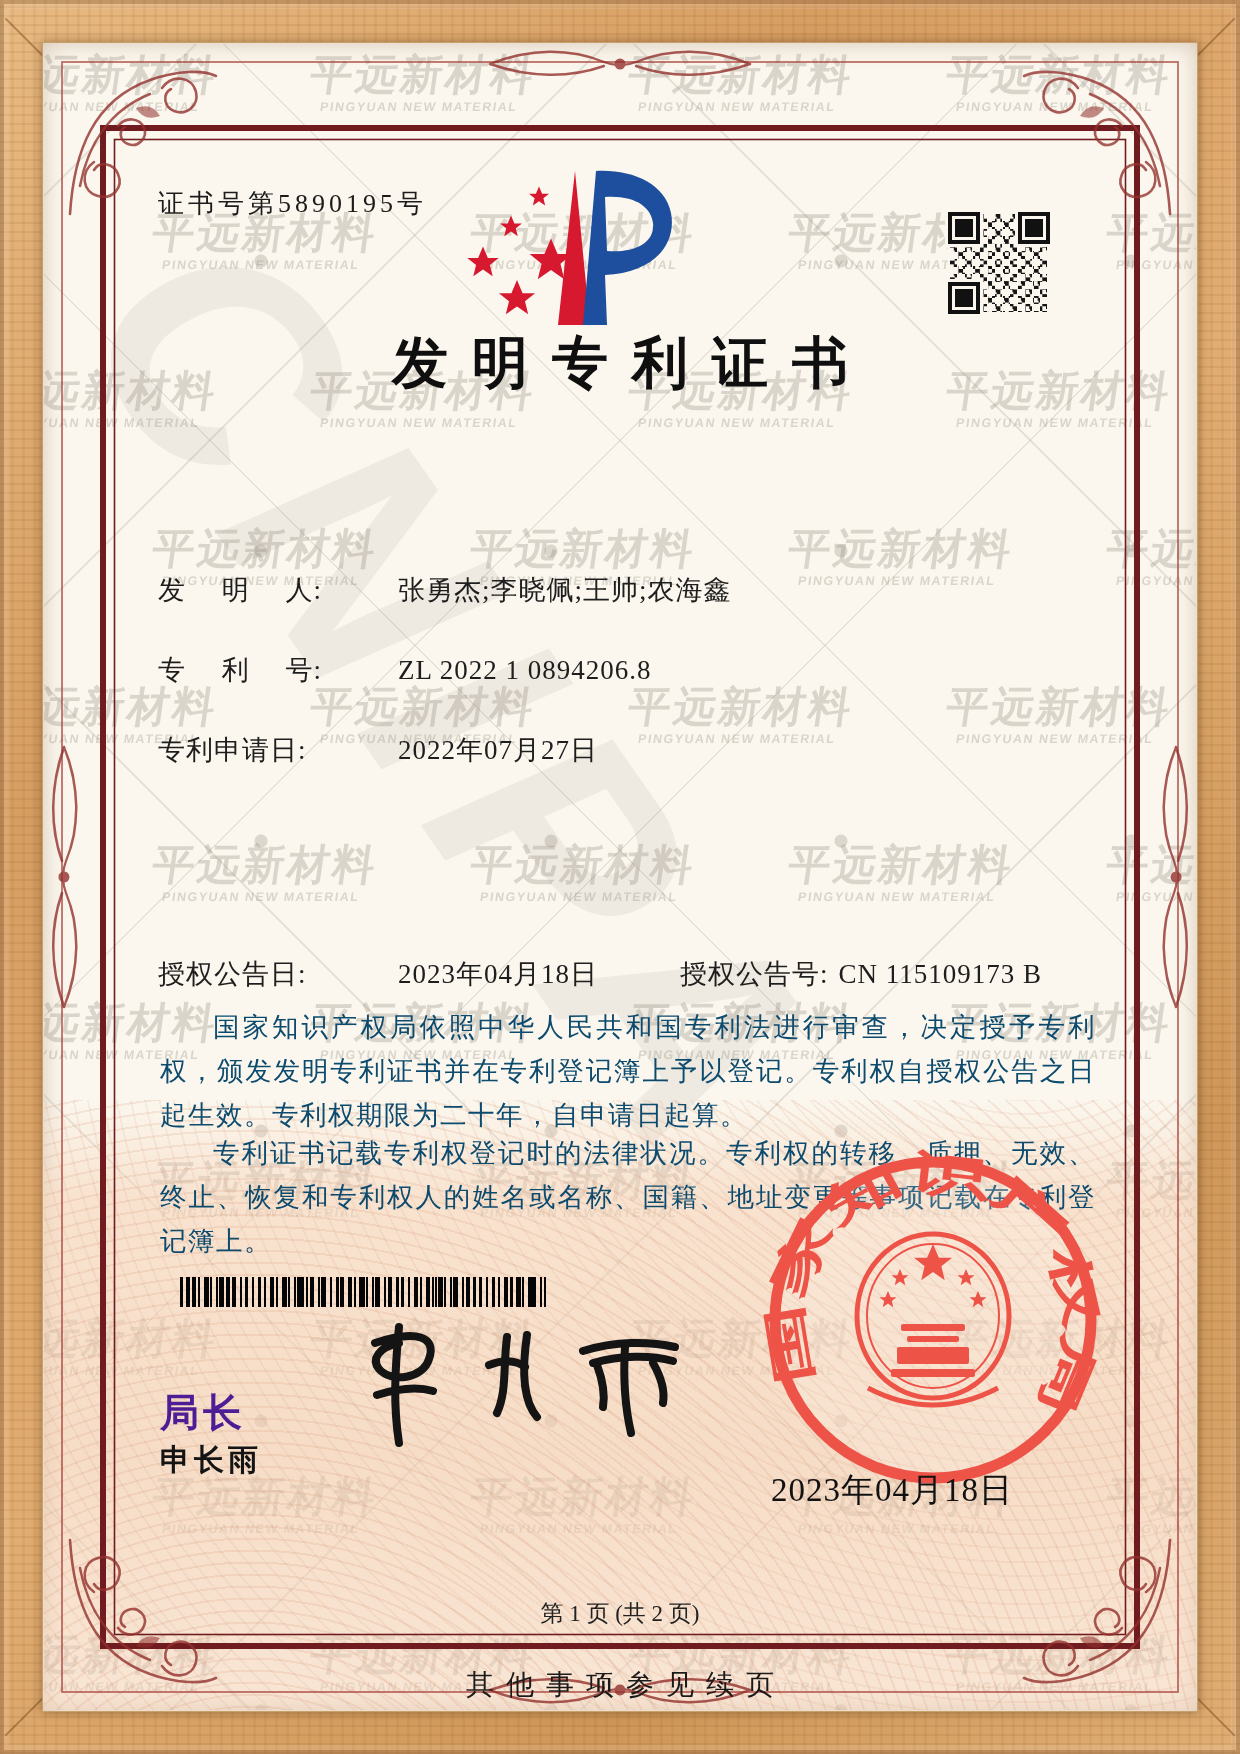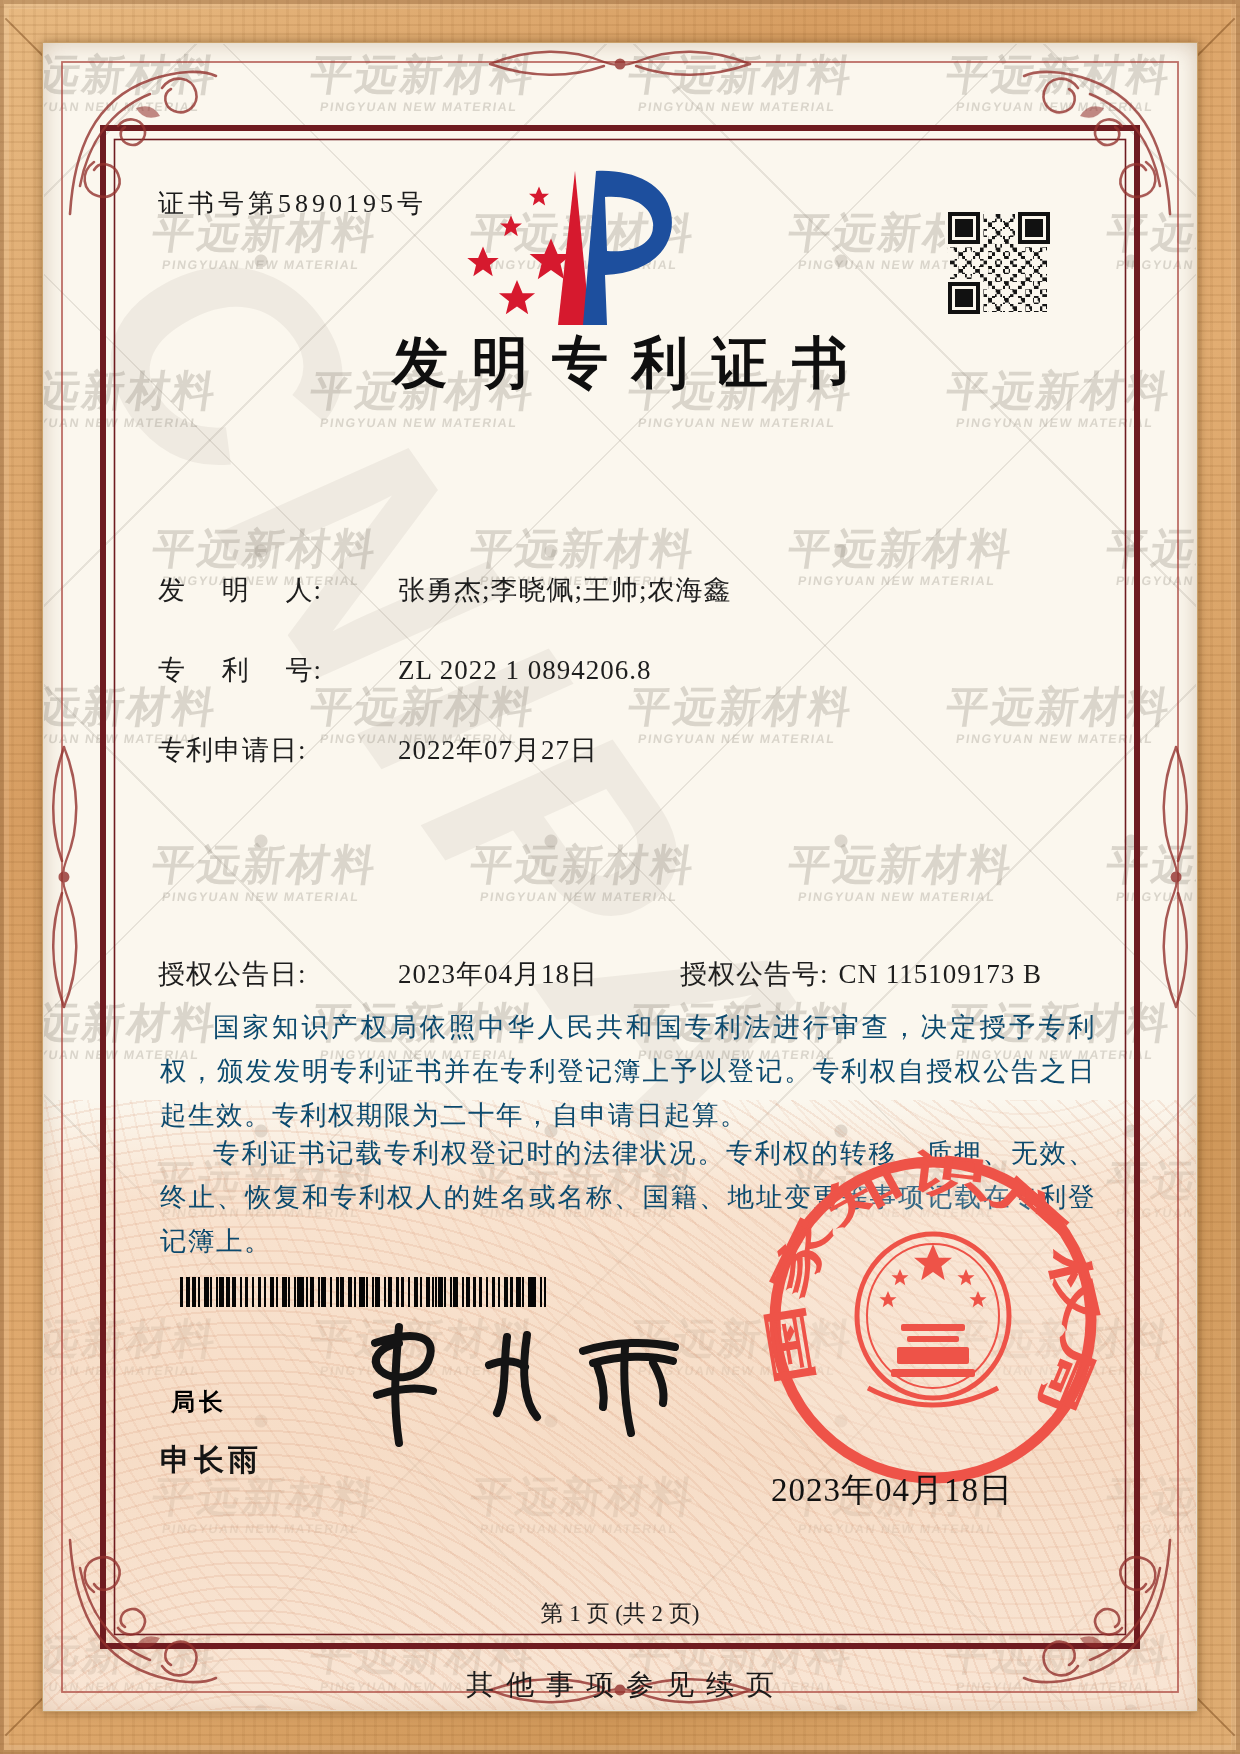--- a/index.html
+++ b/index.html
@@ -59,22 +59,22 @@
   .f-value{margin-left:8px;}
   .pair2{position:absolute;left:522px;top:0;white-space:nowrap;}
   .pair2 .f-label2{margin-right:10px;}
   .para{position:absolute;left:160px;width:936px;font-size:26.5px;line-height:44px;color:#0c4a6e;
         text-align:justify;text-indent:2em;letter-spacing:1.5px;}
   .barcode{left:180px;top:1277px;width:366px;height:30px;
     background-image:
       repeating-linear-gradient(90deg,#050505 0 2px,transparent 2px 6px),
       repeating-linear-gradient(90deg,#050505 0 3px,transparent 3px 13px),
       repeating-linear-gradient(90deg,transparent 0 8px,#050505 8px 10px,transparent 10px 19px);}
-  .sig-title{left:160px;top:1386px;font-size:24px;font-weight:600;color:#000000;letter-spacing:4px;
-             font-family:"Liberation Sans",sans-serif;margin-left:11px;}
+  .sig-title{left:160px;top:1386px;font-size:39px;font-weight:600;color:#4c1d95;letter-spacing:4px;
+             font-family:"Liberation Sans",sans-serif;}
   .sig-name{left:160px;top:1440px;font-size:30px;font-weight:600;color:#141414;letter-spacing:4px;
             font-family:"Liberation Sans",sans-serif;}
   .signature-svg{left:355px;top:1305px;}
   .seal-svg{left:748px;top:1148px;}
   .seal-date{left:742px;top:1468px;width:300px;text-align:center;font-size:33px;color:#111;
              font-weight:500;letter-spacing:1px;}
   .page-num{left:0;right:0;top:1598px;text-align:center;font-size:23px;color:#222;}
   .cont-note{left:0;right:0;top:1666px;text-align:center;font-size:28px;color:#1a1a1a;letter-spacing:12px;text-indent:12px;}
 </style>
 </head>

